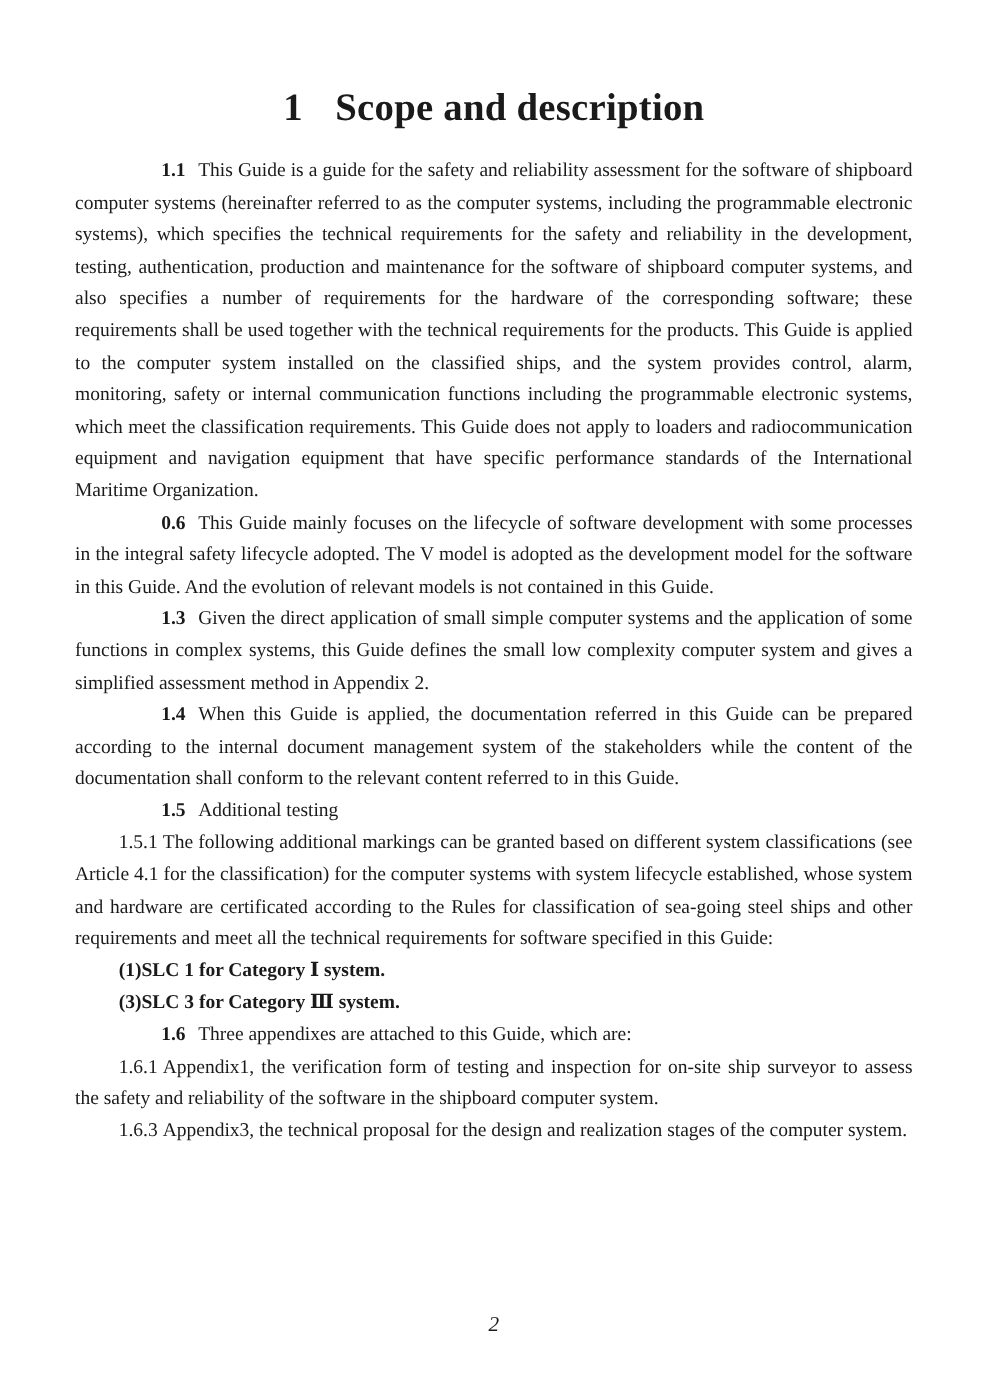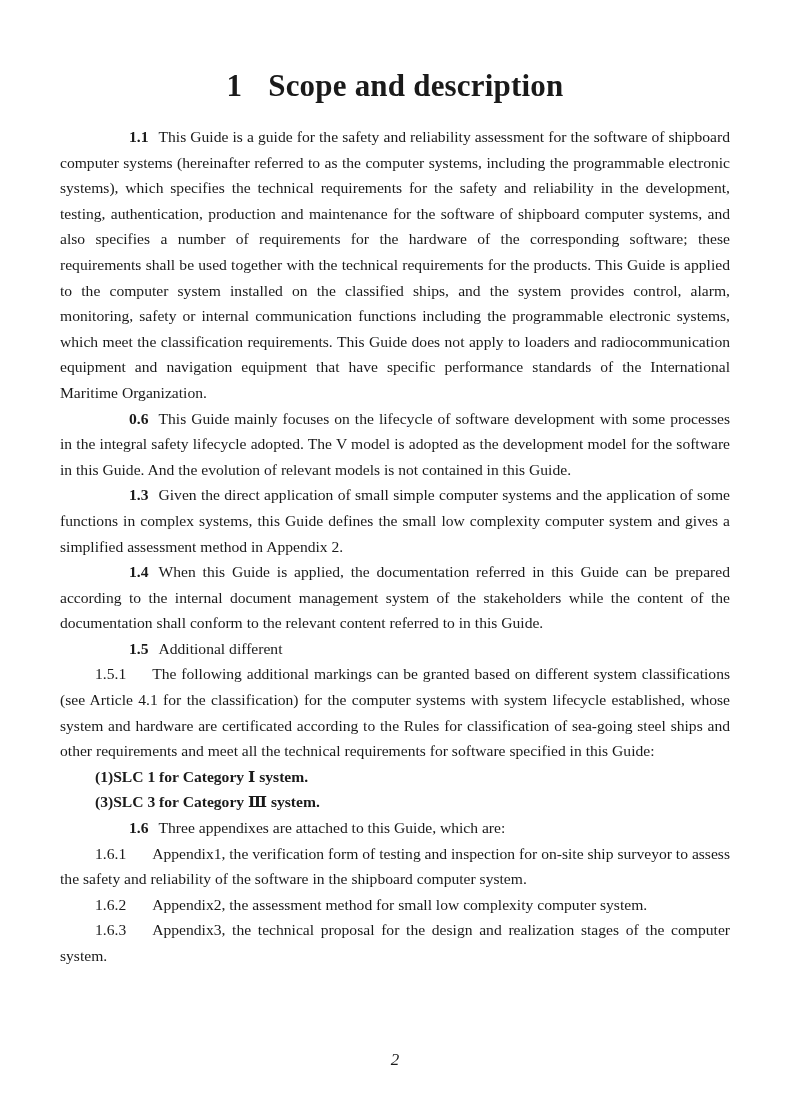--- a/index.html
+++ b/index.html
@@ -4,43 +4,42 @@
 <style>
   html, body { margin: 0; padding: 0; background: #ffffff; }
   body { width: 790px; height: 1114px; position: relative; overflow: hidden; color: #1a1a1a; font-family: "Liberation Serif", "DejaVu Serif", serif; }
   .page { position: absolute; left: 0; top: 0; width: 624px; height: 1114px; }
   .title { position: absolute; top: 68px; left: 0; width: 790px; text-align: center; font-size: 31px; font-weight: bold; letter-spacing: 0.2px; }
   .title .num { margin-right: 26px; }
   .body { position: absolute; left: 60px; top: 124px; width: 670px; font-size: 15.6px; line-height: 25.6px; }
   .p { text-align: justify; text-align-last: left; margin: 0; }
   .ind { text-indent: 35px; }
   .lbl { font-weight: bold; margin-right: 10px; margin-left: 34px; }
-  .lbl-n { margin-right: 26px; }
+  .lbl-n { margin-right: 4px; }
   .item { padding-left: 35px; font-weight: bold; }
   .pageno { position: absolute; top: 1050px; left: 0; width: 790px; text-align: center; font-size: 17px; font-style: italic; }
 </style>
 </head>
 <body>
 
 <div class="page">
   <div class="title">
     <span class="num">1</span><span>Scope and description</span>
   </div>
 
   <div class="body">
     <p class="p ind"><span class="lbl">1.1</span><span>This Guide is a guide for the safety and reliability assessment for the software of shipboard computer systems (hereinafter referred to as the computer systems, including the programmable electronic systems), which specifies the technical requirements for the safety and reliability in the development, testing, authentication, production and maintenance for the software of shipboard computer systems, and also specifies a number of requirements for the hardware of the corresponding software; these requirements shall be used together with the technical requirements for the products. This Guide is applied to the computer system installed on the classified ships, and the system provides control, alarm, monitoring, safety or internal communication functions including the programmable electronic systems, which meet the classification requirements. This Guide does not apply to loaders and radiocommunication equipment and navigation equipment that have specific performance standards of the International Maritime Organization.</span></p>
     <p class="p ind"><span class="lbl">0.6</span><span>This Guide mainly focuses on the lifecycle of software development with some processes in the integral safety lifecycle adopted. The V model is adopted as the development model for the software in this Guide. And the evolution of relevant models is not contained in this Guide.</span></p>
     <p class="p ind"><span class="lbl">1.3</span><span>Given the direct application of small simple computer systems and the application of some functions in complex systems, this Guide defines the small low complexity computer system and gives a simplified assessment method in Appendix 2.</span></p>
     <p class="p ind"><span class="lbl">1.4</span><span>When this Guide is applied, the documentation referred in this Guide can be prepared according to the internal document management system of the stakeholders while the content of the documentation shall conform to the relevant content referred to in this Guide.</span></p>
-    <p class="p ind"><span class="lbl">1.5</span><span>Additional different</span></p>
+    <p class="p ind"><span class="lbl">1.5</span><span>Additional testing</span></p>
     <p class="p ind"><span class="lbl-n">1.5.1</span><span>The following additional markings can be granted based on different system classifications (see Article 4.1 for the classification) for the computer systems with system lifecycle established, whose system and hardware are certificated according to the Rules for classification of sea-going steel ships and other requirements and meet all the technical requirements for software specified in this Guide:</span></p>
 
     <p class="p item">(1)SLC 1 for Category Ⅰ system.</p>
     <p class="p item">(3)SLC 3 for Category Ⅲ system.</p>
 
     <p class="p ind"><span class="lbl">1.6</span><span>Three appendixes are attached to this Guide, which are:</span></p>
     <p class="p ind"><span class="lbl-n">1.6.1</span><span>Appendix1, the verification form of testing and inspection for on-site ship surveyor to assess the safety and reliability of the software in the shipboard computer system.</span></p>
-    <p class="p ind"><span class="lbl-n">1.6.2</span><span>Appendix2, the assessment method for small low complexity computer system.</span></p>
     <p class="p ind"><span class="lbl-n">1.6.3</span><span>Appendix3, the technical proposal for the design and realization stages of the computer system.</span></p>
   </div>
 
   <div class="pageno">2</div>
 </div>
 
 </body></html>

